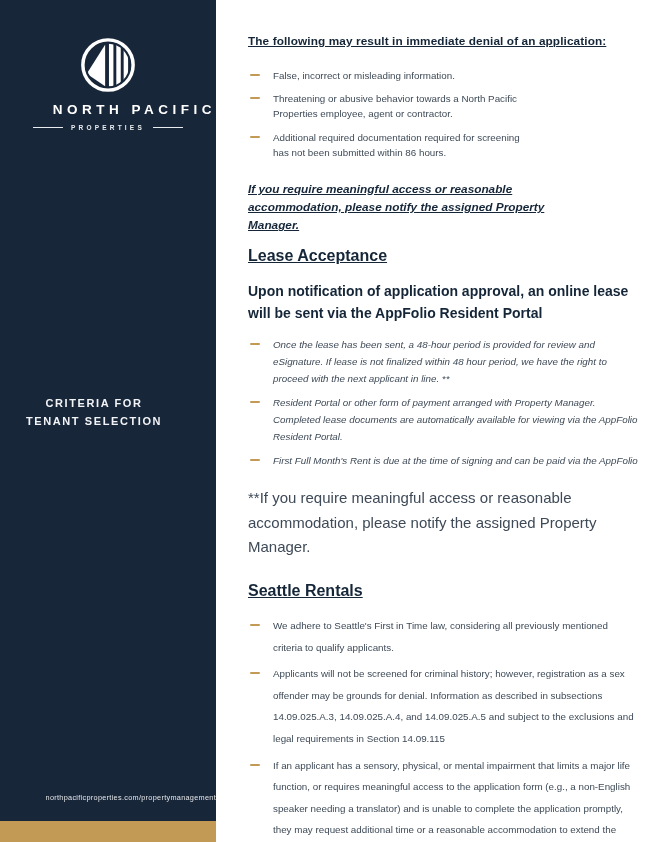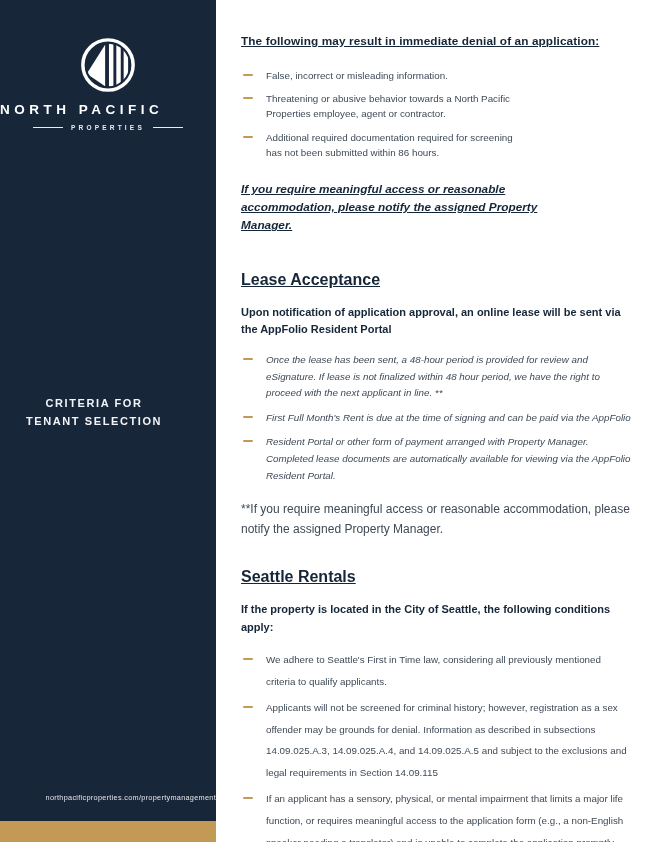--- a/index.html
+++ b/index.html
@@ -12,21 +12,21 @@
     font-family:"Liberation Sans","DejaVu Sans",sans-serif;color:var(--text);
   }
   
   .sidebar{
     position:absolute;left:0;top:0;width:216px;height:821px;
     background:var(--navy);color:#fff;
   }
   .sidebar-gold-bar{
     position:absolute;left:0;top:821px;width:216px;height:21px;background:var(--gold);
   }
-  .brand{position:absolute;top:36px;left:0;width:216px;text-align:left;}
+  .brand{position:absolute;top:36px;left:0;width:216px;text-align:right;}
   .brand-logo{display:block;margin:0 auto 8px auto;}
   .brand-name{
     font-size:13.5px;font-weight:bold;letter-spacing:4.5px;color:#fff;white-space:nowrap;
   }
   .brand-sub{
     margin-top:7px;display:flex;align-items:center;justify-content:center;gap:8px;
   }
   .brand-sub .rule{width:30px;height:1px;background:#e8ecf0;}
   .brand-sub .sub-text{
     font-size:6.5px;font-weight:bold;letter-spacing:3.2px;color:#e8ecf0;white-space:nowrap;
@@ -34,53 +34,53 @@
   .doc-title{
     position:absolute;top:394px;left:0;width:188px;text-align:center;
     font-size:11px;font-weight:bold;letter-spacing:1.6px;line-height:1.65;color:#f2f4f7;
   }
   .sidebar-footer{
     position:absolute;top:793px;left:0;width:216px;text-align:right;
     font-size:7.3px;letter-spacing:0.3px;color:rgba(255,255,255,0.88);
   }
   
   .main{
-    position:absolute;left:241px;top:0;width:392px;height:842px;padding-top:34px;
+    position:absolute;left:248px;top:0;width:392px;height:842px;padding-top:34px;
   }
   h1.section-heading{
     font-size:11.8px;font-weight:bold;color:var(--heading);
     text-decoration:underline;margin-bottom:20px;letter-spacing:0.1px;
   }
   h2.section-heading{
     font-size:16px;font-weight:bold;color:var(--heading);
     text-decoration:underline;margin-bottom:15px;
   }
   .notice-italic{
     font-size:11.8px;font-weight:bold;font-style:italic;color:var(--heading);
-    text-decoration:underline;line-height:1.55;margin-bottom:36px;max-width:350px;
+    text-decoration:underline;line-height:1.55;margin-bottom:12px;max-width:350px;
   }
   p.bold-para{
-    font-size:11px;font-weight:bold;color:var(--heading);line-height:1.6;margin-bottom:13px;margin-top:6px;
+    font-size:14px;font-weight:bold;color:var(--heading);line-height:1.6;margin-bottom:13px;margin-top:6px;
   }
   ul.bullets{list-style:none;margin-bottom:20px;}
   ul.bullets li{
     display:flex;align-items:flex-start;margin-bottom:8px;
   }
   ul.bullets .dash{
     flex:0 0 10px;width:10px;height:2px;background:var(--gold);
     margin:6px 13px 0 2px;border-radius:1px;
   }
   ul.bullets .li-text{font-size:9.8px;line-height:1.55;color:var(--text);}
   ul.bullets.narrow{max-width:285px;}
   ul.bullets.lease .li-text{line-height:1.7;font-style:italic;}
   ul.bullets.seattle li{margin-bottom:5px;}
   ul.bullets.seattle .li-text{line-height:2.2;font-size:9.8px;}
   ul.bullets.seattle .dash{margin-top:9px;}
   p.note{
-    font-size:12px;line-height:1.65;color:var(--text);margin:-4px 0 28px 0;
+    font-size:15px;line-height:1.65;color:var(--text);margin:-4px 0 22px 0;
   }
 </style>
 </head>
 <body>
 
 <aside class="sidebar">
   <div class="brand">
     <svg class="brand-logo" width="58" height="58" viewBox="0 0 60 60" aria-hidden="true">
       <defs>
         <clipPath id="logoClip">
@@ -137,33 +137,32 @@
 
   <p class="bold-para">Upon notification of application approval, an online lease will be sent via the AppFolio Resident Portal</p>
 
   <ul class="bullets lease">
     <li>
       <span class="dash"></span>
       <span class="li-text">Once the lease has been sent, a 48-hour period is provided for review and eSignature. If lease is not finalized within 48 hour period, we have the right to proceed with the next applicant in line. **</span>
     </li>
     <li>
       <span class="dash"></span>
-      <span class="li-text">First Full Month's Rent is due at the time of signing and can be paid via the AppFolio</span>
+      <span class="li-text">Resident Portal or other form of payment arranged with Property Manager. Completed lease documents are automatically available for viewing via the AppFolio Resident Portal.</span>
     </li>
     <li>
       <span class="dash"></span>
-      <span class="li-text">Resident Portal or other form of payment arranged with Property Manager. Completed lease documents are automatically available for viewing via the AppFolio Resident Portal.</span>
+      <span class="li-text">First Full Month's Rent is due at the time of signing and can be paid via the AppFolio</span>
     </li>
   </ul>
 
   <p class="note">**If you require meaningful access or reasonable accommodation, please notify the assigned Property Manager.</p>
 
   <h2 class="section-heading">Seattle Rentals</h2>
 
-  <p class="bold-para">If the property is located in the City of Seattle, the following conditions apply:</p>
 
   <ul class="bullets seattle">
     <li>
       <span class="dash"></span>
       <span class="li-text">We adhere to Seattle's First in Time law, considering all previously mentioned criteria to qualify applicants.</span>
     </li>
     <li>
       <span class="dash"></span>
       <span class="li-text">Applicants will not be screened for criminal history; however, registration as a sex offender may be grounds for denial. Information as described in subsections 14.09.025.A.3, 14.09.025.A.4, and 14.09.025.A.5 and subject to the exclusions and legal requirements in Section 14.09.115</span>
     </li>

